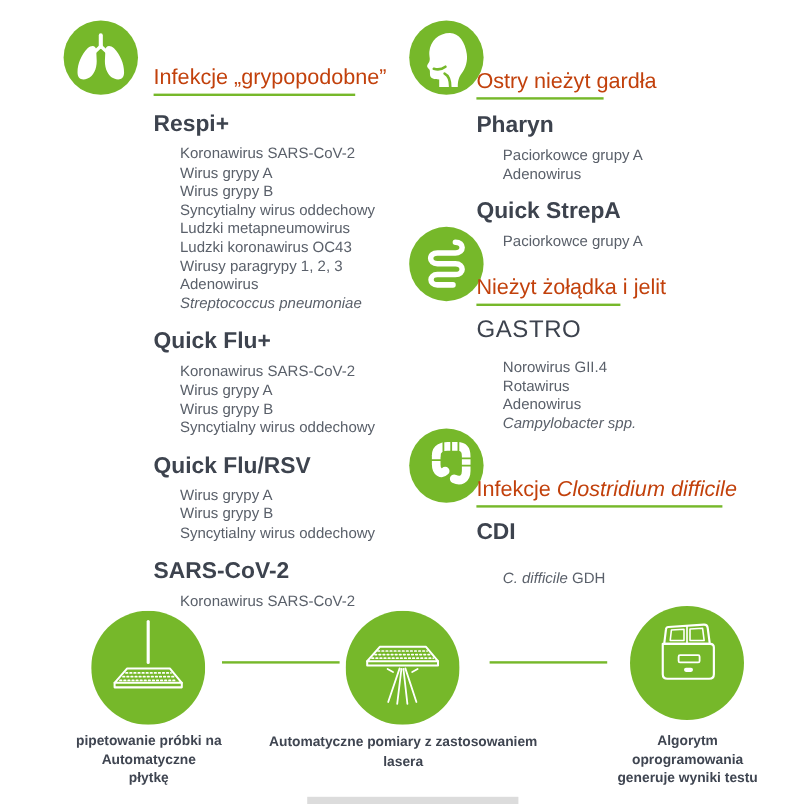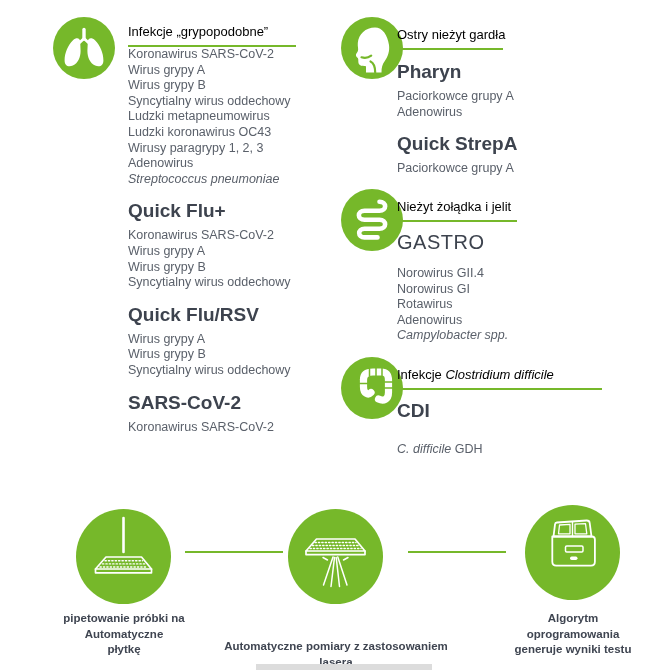--- a/index.html
+++ b/index.html
@@ -1,24 +1,24 @@
 <!DOCTYPE html>
 <html><head>
 <meta charset="utf-8">
 <style>
   html,body{margin:0;padding:0;background:#ffffff;}
   #canvas{position:relative;width:670px;height:670px;background:#ffffff;overflow:hidden;
           font-family:"Liberation Sans", sans-serif;}
   .abs{position:absolute;}
   .badge{display:block;}
-  .sec-title{font-size:13px;color:#000000;line-height:17px;white-space:nowrap;}
+  .sec-title{font-size:18px;color:#c2410c;line-height:17px;white-space:nowrap;margin-top:33px;}
   .underline{height:2px;background:#76b82a;margin-top:5px;}
   .panel-name{font-size:19px;font-weight:700;color:#3d434e;margin-top:13px;margin-bottom:6px;white-space:nowrap;}
   .panel-name.light{font-weight:400;font-size:20px;letter-spacing:0.5px;}
-  .item{font-size:12.5px;line-height:15.6px;color:#5a606a;white-space:nowrap;}
+  .item{font-size:12.5px;line-height:15.6px;color:#5a606a;white-space:nowrap;margin-left:22px;}
   .it{font-style:italic;}
   .caption{font-size:11.5px;line-height:15.5px;color:#3f4551;font-weight:600;text-align:center;}
   .connector{height:2px;background:#76b82a;}
   .footer-bar{background:#dcdcdc;}
   svg .wfill{fill:#ffffff;}
   svg .wline{stroke:#ffffff;fill:none;stroke-linecap:round;stroke-linejoin:round;}
   svg .gline{stroke:#76b82a;fill:none;stroke-linecap:round;stroke-linejoin:round;}
   svg .disc{fill:#76b82a;}
 </style>
 </head>
@@ -33,20 +33,21 @@
       <path class="wline" d="M32 22.5 L25.5 28.5 M32 22.5 L38.5 28.5" stroke-width="2.8"></path>
       <path class="wfill" d="M28.2 26 C28.2 22 24.5 21 21 24.3 C15.8 29.6 12.6 37.2 12.6 44.2 C12.6 49.6 16.2 51.4 20.9 49.5 C26 47.4 28.6 41.4 28.6 34.8 Z"></path>
       <path class="wfill" d="M35.8 26 C35.8 22 39.5 21 43 24.3 C48.2 29.6 51.4 37.2 51.4 44.2 C51.4 49.6 47.8 51.4 43.1 49.5 C38 47.4 35.4 41.4 35.4 34.8 Z"></path>
     </svg>
   </div>
   <div class="abs" style="left:128px;top:23px;width:255px">
     <div class="sec-title">Infekcje „grypopodobne”</div>
     <div class="underline" style="width:168px"></div>
 
     <div>
+      <div class="panel-name">Respi+</div>
       <div class="item">Koronawirus SARS-CoV-2</div>
       <div class="item">Wirus grypy A</div>
       <div class="item">Wirus grypy B</div>
       <div class="item">Syncytialny wirus oddechowy</div>
       <div class="item">Ludzki metapneumowirus</div>
       <div class="item">Ludzki koronawirus OC43</div>
       <div class="item">Wirusy paragrypy 1, 2, 3</div>
       <div class="item">Adenowirus</div>
       <div class="item it">Streptococcus pneumoniae</div>
     </div>
@@ -99,21 +100,20 @@
       <circle class="disc" cx="32" cy="32" r="31"></circle>
       <path class="wline" d="M39.5 13.8 C47 13.8 47 22.8 39.5 22.8 L24.5 22.8 C17 22.8 17 31.8 24.5 31.8 L39.5 31.8 C47 31.8 47 40.8 39.5 40.8 L24.5 40.8 C17.4 40.8 17.4 49.4 24.5 49.4 L37.5 49.4" stroke-width="4.6"></path>
     </svg>
   </div>
   <div class="abs" style="left:397px;top:198px;width:250px">
     <div class="sec-title">Nieżyt żołądka i jelit</div>
     <div class="underline" style="width:120px"></div>
     <div>
       <div class="panel-name light" style="margin-top:9px;margin-bottom:12px">GASTRO</div>
       <div class="item">Norowirus GII.4</div>
-      <div class="item">Norowirus GI</div>
       <div class="item">Rotawirus</div>
       <div class="item">Adenowirus</div>
       <div class="item it">Campylobacter spp.</div>
     </div>
   </div>
 
   <div class="abs" style="left:340px;top:356px;width:64px;height:64px">
     <svg class="badge" width="64" height="64" viewBox="0 0 64 64">
       <circle class="disc" cx="32" cy="32" r="31"></circle>
       <path class="wline" d="M23.5 23.5 C23.5 17 29 16 33 16 L41 16 C47.5 16 48.5 20 48.5 24.5 L48.5 36.5 C48.5 43.5 43.5 45.5 38.5 43" stroke-width="7.2"></path>
@@ -161,21 +161,21 @@
       <rect class="wline" x="40.5" y="41" width="17.5" height="6" rx="1.2" stroke-width="1.5"></rect>
       <rect class="wfill" x="45" y="51.5" width="7.5" height="3.4" rx="1.7"></rect>
     </svg>
   </div>
 
   <div class="caption abs" style="left:43px;top:611px;width:162px">
     <div>pipetowanie próbki na</div>
     <div>Automatyczne</div>
     <div>płytkę</div>
   </div>
-  <div class="caption abs" style="left:206px;top:639px;width:260px">
+  <div class="caption abs" style="left:206px;top:612px;width:260px">
     <div>Automatyczne pomiary z zastosowaniem</div>
     <div>lasera</div>
   </div>
   <div class="caption abs" style="left:493px;top:611px;width:160px">
     <div>Algorytm</div>
     <div>oprogramowania</div>
     <div>generuje wyniki testu</div>
   </div>
 
   <div class="footer-bar abs" style="left:256px;top:664px;width:176px;height:6px"></div>

